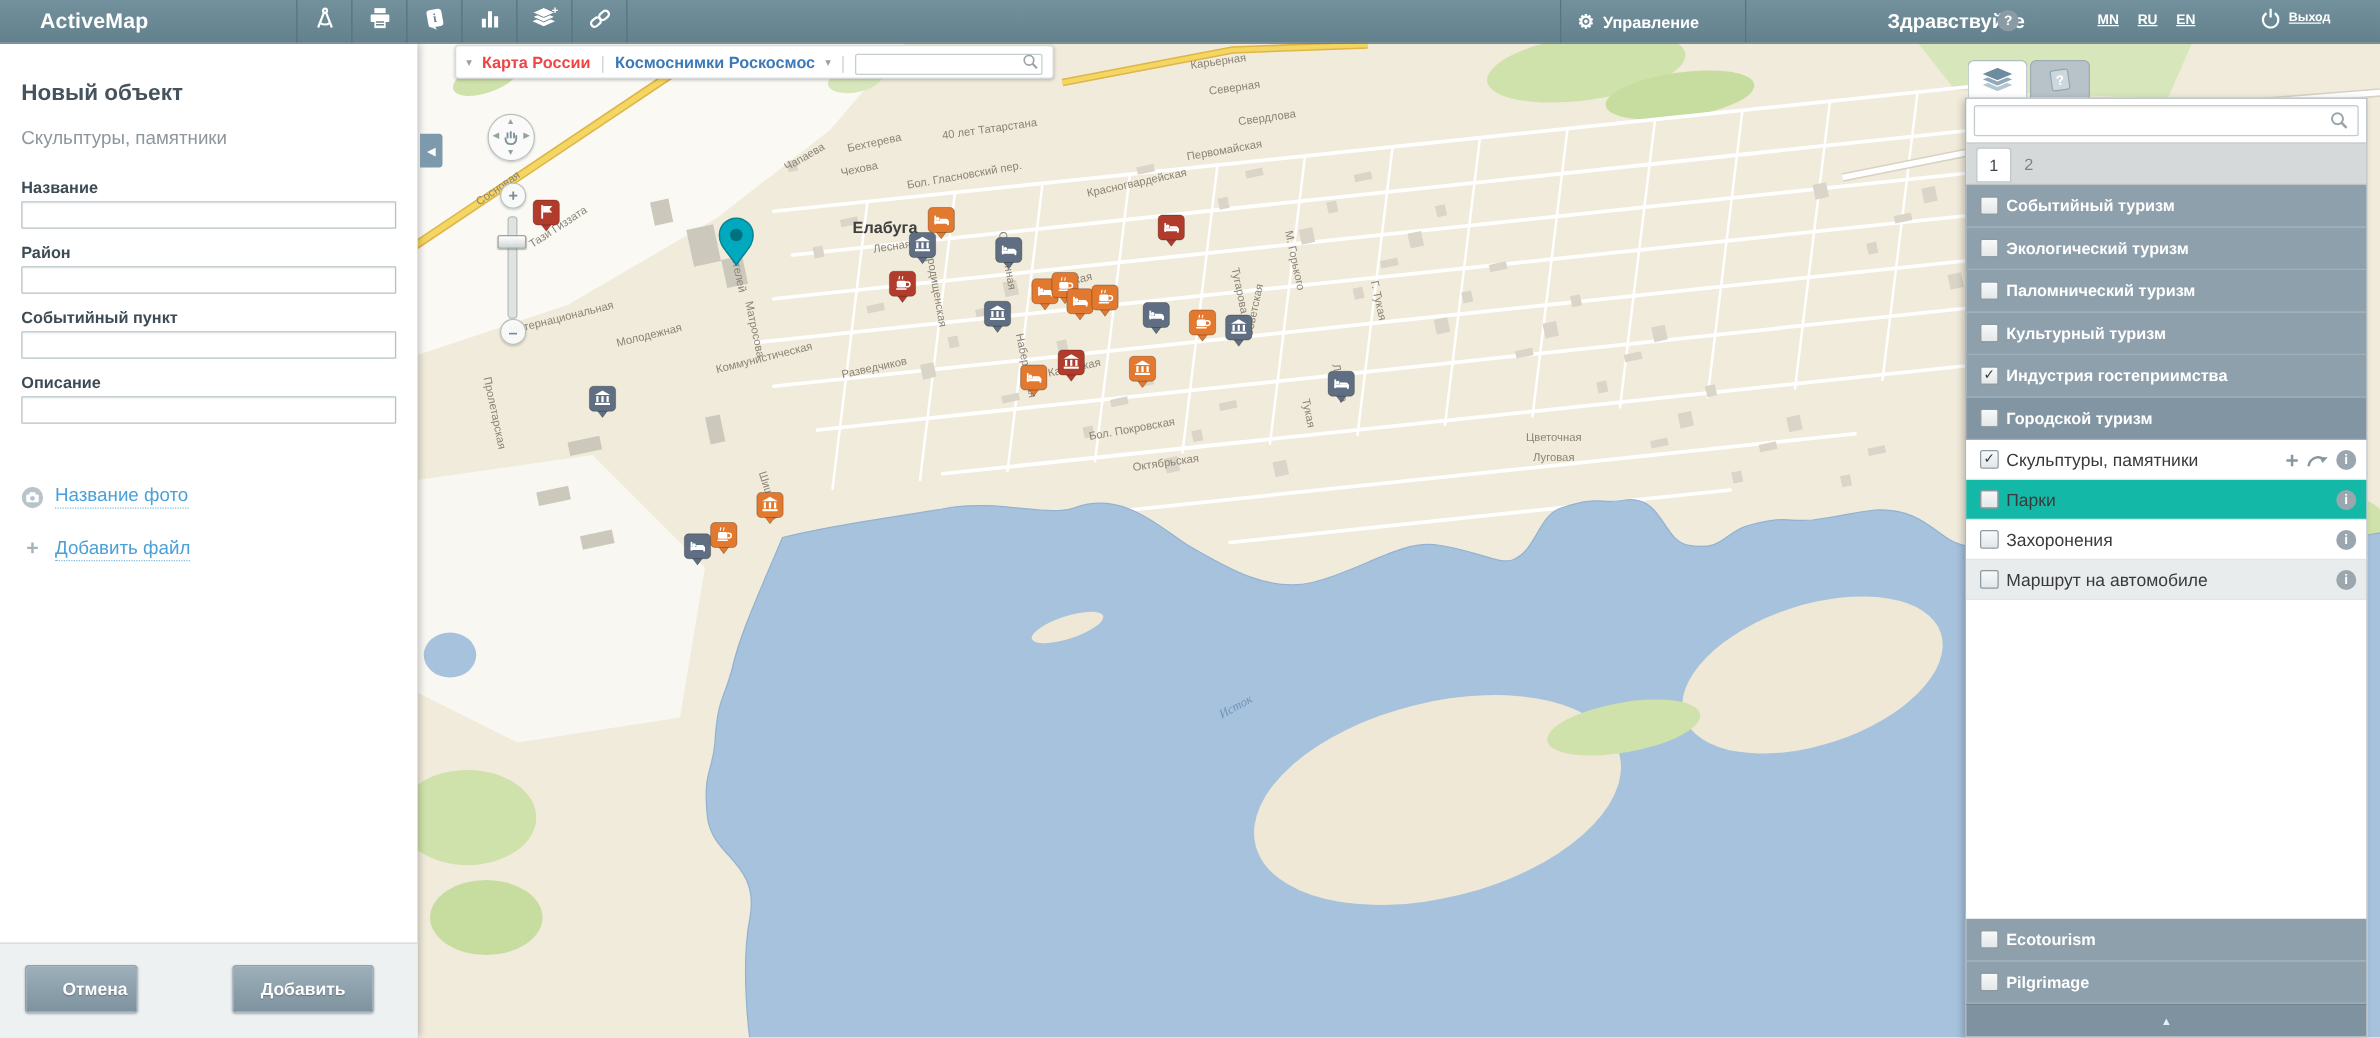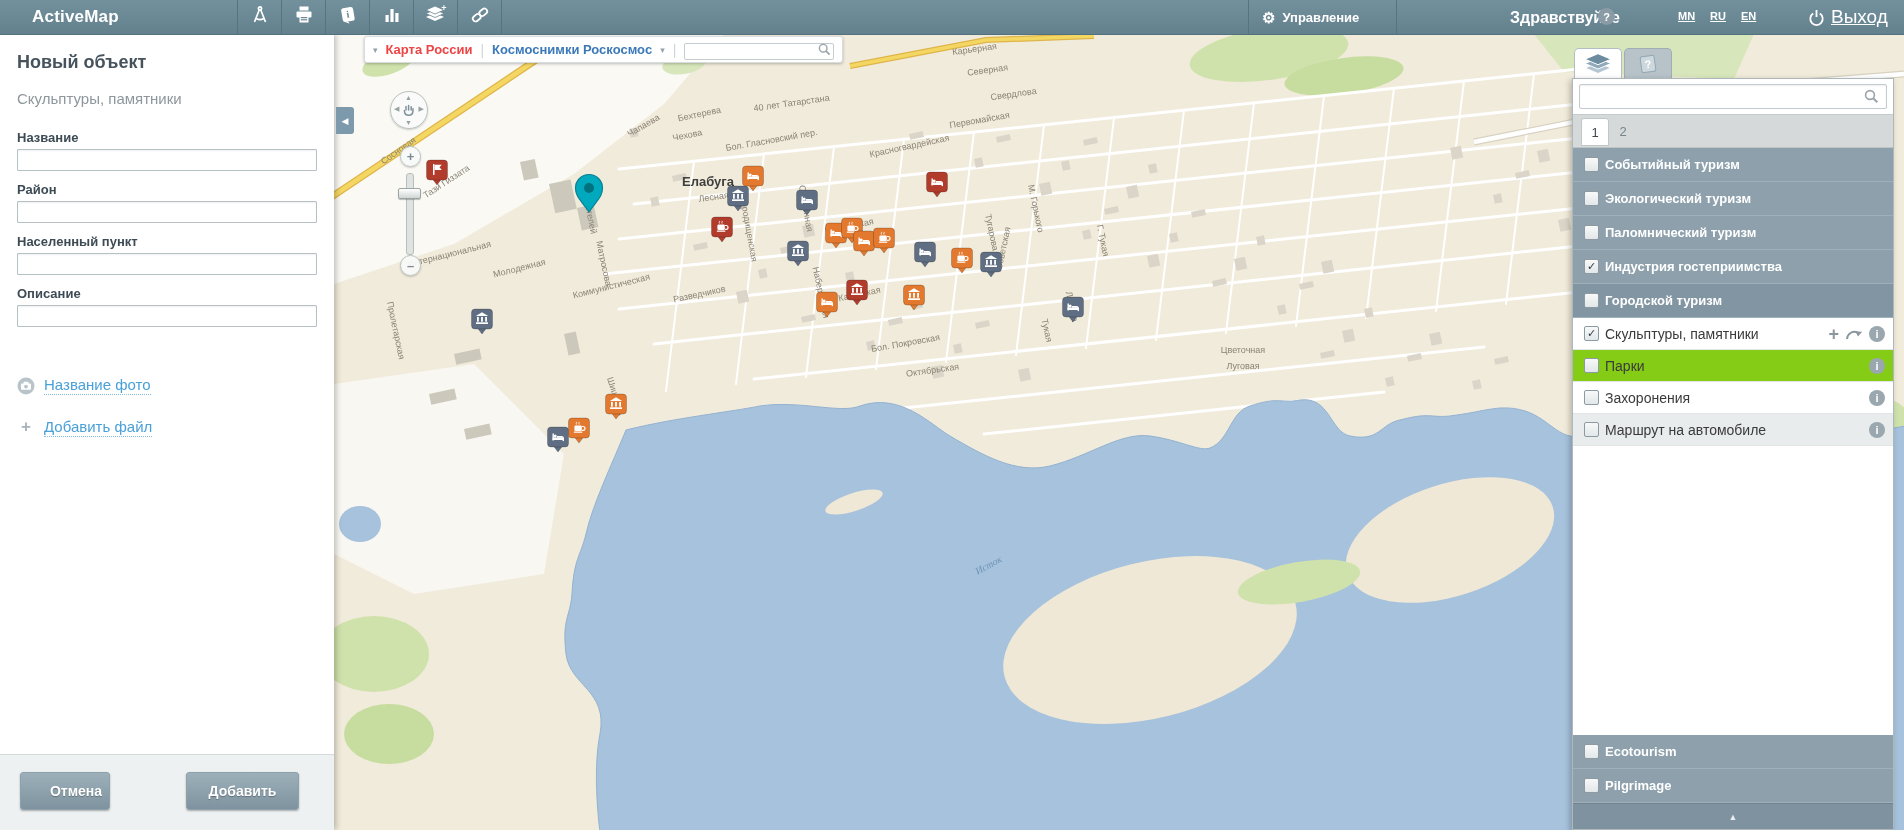--- a/index.html
+++ b/index.html
@@ -18,26 +18,26 @@
   .manage{position:absolute;left:1262px;top:0;height:34px;display:flex;align-items:center;gap:7px;
           color:#fff;font-size:13px;font-weight:bold;cursor:pointer;}
   .gear{color:#fff;font-size:15px;line-height:15px;}
   .greeting{position:absolute;left:1510px;top:9px;color:#fff;font-size:16px;font-weight:bold;}
   .helpc{position:absolute;left:1598px;top:8px;width:17px;height:17px;border-radius:50%;
          background:#8ień;background:#8a9ba5;color:#fff;font-size:11px;font-weight:bold;
          display:flex;align-items:center;justify-content:center;cursor:pointer;}
   .langs{position:absolute;left:1678px;top:10px;display:flex;gap:15px;}
   .langs span{color:#fff;font-size:11px;font-weight:bold;text-decoration:underline;cursor:pointer;}
   .logout{position:absolute;left:1808px;top:6px;display:flex;align-items:center;gap:6px;cursor:pointer;}
-  .logout span{color:#fff;font-size:19px;font-weight:normal;text-decoration:underline;}
+  .logout span{color:#fff;font-size:10px;font-weight:bold;text-decoration:underline;}
 
   
   .leftpanel{position:absolute;left:0;top:34px;width:334px;bottom:0;background:#fff;z-index:40;
              box-shadow:2px 0 6px rgba(0,0,0,.25);}
-  .lp-inner{padding:18px 17px 0 17px;}
+  .lp-inner{padding:30px 17px 0 17px;}
   .lp-title{font-size:18px;font-weight:bold;color:#46535d;margin-bottom:17px;}
   .lp-sub{font-size:15px;color:#8d979c;margin-bottom:23px;}
   .fld-label{font-size:13px;font-weight:bold;color:#3d4b55;margin-bottom:4px;}
   .fld-input{width:100%;box-sizing:border-box;height:22px;border:1px solid #b5c1c5;border-radius:1px;
              margin-bottom:11px;background:#fff;box-shadow:inset 0 1px 2px rgba(0,0,0,.06);font-size:13px;padding:0 5px;}
   .lp-link{display:flex;align-items:center;gap:9px;cursor:pointer;}
   .lp-link .txt{color:#4aa0d8;font-size:15px;border-bottom:1px dotted #85bde2;padding-bottom:1px;}
   .plusico{color:#a6b4ba;font-size:17px;font-weight:bold;width:18px;text-align:center;}
   .lp-footer{position:absolute;left:0;right:0;bottom:0;height:75px;background:#eef1f1;border-top:1px solid #d5dbdb;}
   .btn{position:absolute;top:17px;height:38px;border:1px solid #8da0ab;border-radius:3px;cursor:pointer;
@@ -187,21 +187,21 @@
       <line x1="8.5" y1="1" x2="8.5" y2="8" stroke="#fff" stroke-width="1.8"></line>
     </svg>
     <span>Выход</span>
   </div>
 </header>
 
 <aside class="leftpanel">
   <div class="lp-inner">
     <div class="lp-title">Новый объект</div>
     <div class="lp-sub">Скульптуры, памятники</div>
-    <div id="form-fields"><div class="fld-label">Название</div><input class="fld-input" style=""><div class="fld-label">Район</div><input class="fld-input" style=""><div class="fld-label">Населенный пункт</div><input class="fld-input" style=""><div class="fld-label">Описание</div><input class="fld-input" style=""></div>
+    <div id="form-fields"><div class="fld-label">Название</div><input class="fld-input" style=""><div class="fld-label">Район</div><input class="fld-input" style=""><div class="fld-label">Событийный пункт</div><input class="fld-input" style=""><div class="fld-label">Описание</div><input class="fld-input" style=""></div>
     <div class="lp-link" style="margin-top:38px">
       <svg width="18" height="18" viewBox="0 0 18 18">
         <circle cx="9" cy="9" r="8.5" fill="#b9c4ca"></circle>
         <rect x="4" y="6.5" width="10" height="6.3" rx="1" fill="#fff"></rect>
         <rect x="6.5" y="4.8" width="5" height="2.2" rx="0.8" fill="#fff"></rect>
         <circle cx="9" cy="9.6" r="1.9" fill="#b9c4ca"></circle>
       </svg>
       <span class="txt">Название фото</span>
     </div>
     <div class="lp-link" style="margin-top:22px">
@@ -676,40 +676,44 @@
         </div>
         <div class="grp">
           <span class="cb"></span>
           <span class="lbl">Экологический туризм</span>
         </div>
         <div class="grp">
           <span class="cb"></span>
           <span class="lbl">Паломнический туризм</span>
         </div>
         <div class="grp">
+          <span class="cb"></span>
+          <span class="lbl">Культурный туризм</span>
+        </div>
+        <div class="grp">
           <span class="cb">✓</span>
           <span class="lbl">Индустрия гостеприимства</span>
         </div>
         <div class="grp expanded">
           <span class="cb"></span>
           <span class="lbl">Городской туризм</span>
         </div>
       </div>
     <div id="rp-layers">
         <div class="lyr" style="background: rgb(255, 255, 255);">
           <span class="cb">✓</span>
           <span class="lbl">Скульптуры, памятники</span>
           <span class="plus">+</span>
           <span class="redo"><svg width="18" height="14" viewBox="0 0 18 14">
               <path d="M2,12 A7.5,7.5 0 0 1 12.5,5.5" fill="none" stroke="#8b979e" stroke-width="2"></path>
               <polygon points="10.5,4.5 17.2,4.8 13,9.4" fill="#8b979e"></polygon>
             </svg></span>
           <span class="infoc">i</span>
         </div>
-        <div class="lyr" style="background: #84cc16;">
+        <div class="lyr" style="background: #14b8a6;">
           <span class="cb"></span>
           <span class="lbl">Парки</span>
           <span class="infoc">i</span>
         </div>
         <div class="lyr" style="background: rgb(255, 255, 255);">
           <span class="cb"></span>
           <span class="lbl">Захоронения</span>
           <span class="infoc">i</span>
         </div>
         <div class="lyr" style="background: rgb(233, 236, 236);">

